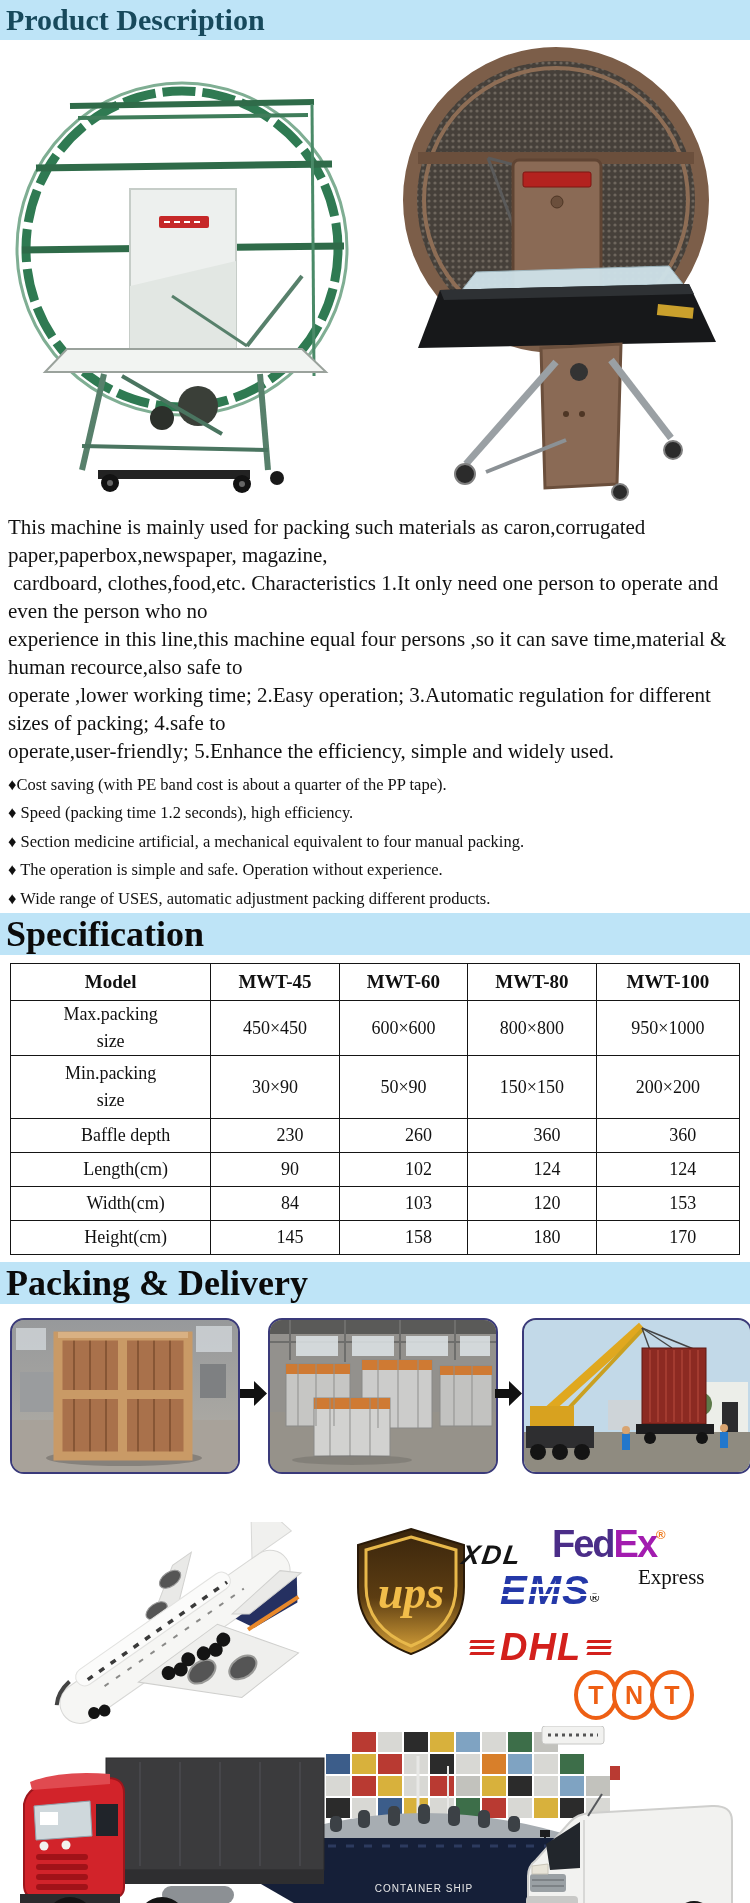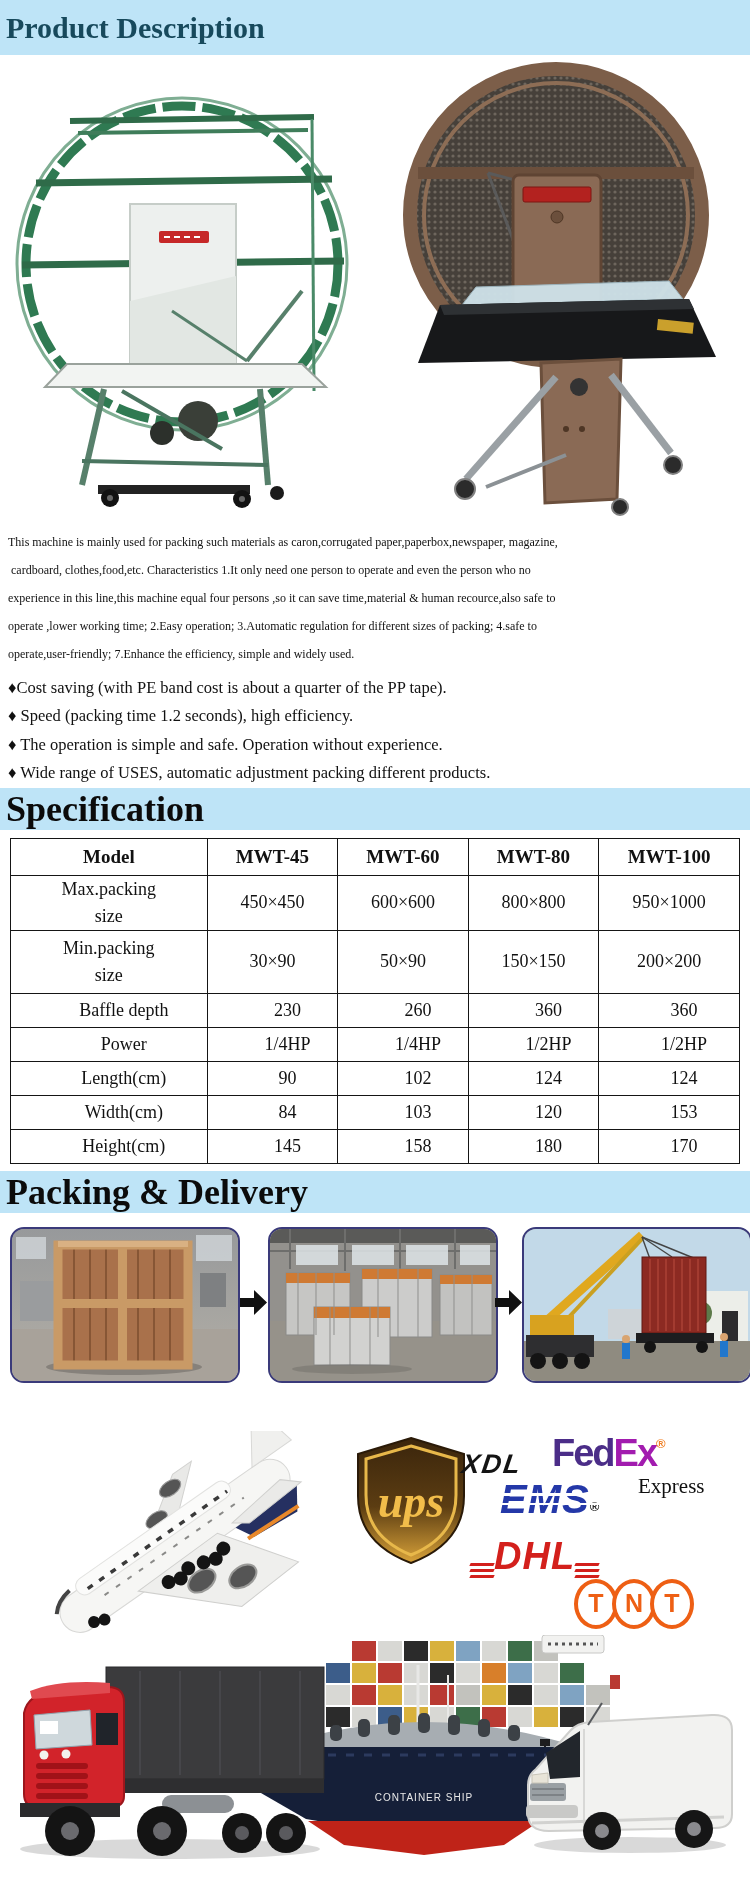--- a/index.html
+++ b/index.html
@@ -1,26 +1,26 @@
 <!DOCTYPE html>
 <html><head>
 <meta charset="utf-8">
 <style>
   html,body{margin:0;padding:0;background:#fff;}
   body{width:750px;font-family:"Liberation Serif",serif;color:#111;}
   .band{background:#bee4f7;display:flex;align-items:center;padding-left:6px;font-weight:bold;}
-  .band.first{height:55px;font-size:30px;color:#17495c;align-items:center;}
+  .band.first{height:40px;font-size:30px;color:#17495c;align-items:center;}
   .band.dark{height:42px;font-size:36px;color:#0b0b0b;}
   
   .machines{position:relative;height:465px;background:#fff;}
   .machines svg{position:absolute;}
   .m-left{left:12px;top:6px;}
   .m-right{left:366px;top:2px;}
   
-  .desc{padding:8px 8px 0 8px;font-size:12px;}
+  .desc{padding:8px 8px 0 8px;font-size:21px;}
   .desc .pline{line-height:28px;white-space:pre-wrap;}
   .bullets{padding:6px 8px 0 8px;font-size:16.5px;}
   .bullets .bline{line-height:28.4px;}
   
   .tblwrap{margin:8px 10px 0 10px;}
   table.spec{border-collapse:collapse;width:730px;font-size:18px;}
   table.spec th,table.spec td{border:1.7px solid #151515;text-align:center;vertical-align:middle;padding:0 4px;}
   table.spec th{font-size:19px;height:36px;}
   td.lbl span{display:inline-block;max-width:96px;line-height:1.5;}
   tr.r-t1 td{height:54px;}
@@ -42,21 +42,21 @@
   .ups{left:350px;top:5px;}
   .xdl{left:462px;top:20px;font-style:italic;font-weight:900;font-size:27px;letter-spacing:2px;color:#141414;transform:skewX(-8deg);}
   .fedex{left:552px;top:3px;font-weight:bold;font-size:38px;letter-spacing:-2px;}
   .fedex .fd{color:#4b2d88;} .fedex .ex{color:#a21caf;}
   .fedex .reg{font-size:13px;vertical-align:18px;letter-spacing:0;color:#f07f23;}
   .express{left:630px;top:45px;font-family:"Liberation Serif",serif;font-size:21px;color:#101010;margin-left:8px;}
   .ems{left:500px;top:54px;font-weight:900;font-style:italic;font-size:40px;color:#2438a8;letter-spacing:1px;}
   .ems .reg{font-size:13px;vertical-align:2px;color:#222;font-style:normal;}
   .ems-wrap{left:500px;top:48px;width:170px;height:46px;}
   .ems-wrap .stripe{position:absolute;left:0;right:26px;height:3px;background:#fff;}
-  .dhl{left:470px;top:106px;display:flex;align-items:flex-end;}
+  .dhl{left:470px;top:106px;display:flex;align-items:center;gap:6px;}
   .dhl .word{font-weight:900;font-style:italic;font-size:38px;color:#d3201c;letter-spacing:1px;}
   .dhl .bars{display:flex;flex-direction:column;gap:3px;}
   .dhl .bars i{display:block;width:24px;height:3px;background:#d3201c;transform:skewX(-25deg);}
   .tnt{left:574px;top:150px;display:flex;}
   .tnt span{display:flex;align-items:center;justify-content:center;width:36px;height:42px;border:4px solid #ee5f14;border-radius:50%;color:#ee5f14;font-weight:900;font-size:25px;margin-left:-6px;background:#fff;}
   .tnt span:first-child{margin-left:0;}
   .truck{left:10px;top:222px;}
   .ship{left:212px;top:206px;}
   .van{left:518px;top:258px;}
 </style>
@@ -126,25 +126,26 @@
     <circle cx="307" cy="408" r="9" fill="#2b2b2b" stroke="#808080" stroke-width="2"></circle>
     <circle cx="254" cy="450" r="8" fill="#2b2b2b" stroke="#808080" stroke-width="2"></circle>
   </svg>
 </div>
 
 <div class="desc">
   <div class="pline">This machine is mainly used for packing such materials as caron,corrugated paper,paperbox,newspaper, magazine,</div>
   <div class="pline"> cardboard, clothes,food,etc. Characteristics 1.It only need one person to operate and even the person who no</div>
   <div class="pline">experience in this line,this machine equal four persons ,so it can save time,material &amp; human recource,also safe to</div>
   <div class="pline">operate ,lower working time; 2.Easy operation; 3.Automatic regulation for different sizes of packing; 4.safe to</div>
-  <div class="pline">operate,user-friendly; 7.Enhance the efficiency, simple and widely used.</div>
+  <div class="pline">operate,user-friendly; 5.Enhance the efficiency, simple and widely used.</div>
 </div>
 <div class="bullets">
   <div class="bline">♦Cost saving (with PE band cost is about a quarter of the PP tape).</div>
   <div class="bline">♦ Speed (packing time 1.2 seconds), high efficiency.</div>
+  <div class="bline">♦ Section medicine artificial, a mechanical equivalent to four manual packing.</div>
   <div class="bline">♦ The operation is simple and safe. Operation without experience.</div>
   <div class="bline">♦ Wide range of USES, automatic adjustment packing different products.</div>
 </div>
 
 <div class="band dark">
   <span>Specification</span>
 </div>
 
 <div class="tblwrap">
   <table class="spec">
@@ -169,27 +170,20 @@
       <td>50×90</td>
       <td>150×150</td>
       <td>200×200</td>
     </tr>
     <tr class="r-s">
       <td class="lbl"><span>Baffle depth</span></td>
       <td>230</td>
       <td>260</td>
       <td>360</td>
       <td>360</td>
-    </tr>
-    <tr class="r-s">
-      <td class="lbl"><span>Power</span></td>
-      <td>1/4HP</td>
-      <td>1/4HP</td>
-      <td>1/2HP</td>
-      <td>1/2HP</td>
     </tr>
     <tr class="r-s">
       <td class="lbl"><span>Length(cm)</span></td>
       <td>90</td>
       <td>102</td>
       <td>124</td>
       <td>124</td>
     </tr>
     <tr class="r-s">
       <td class="lbl"><span>Width(cm)</span></td>

